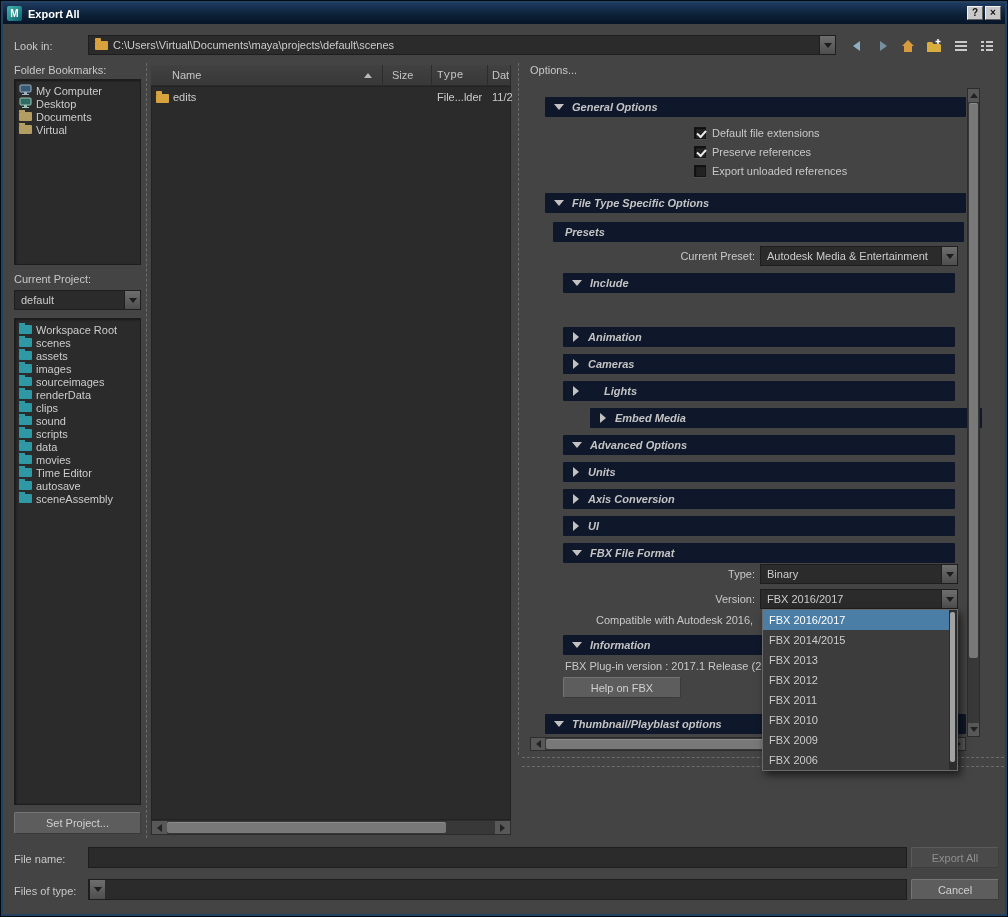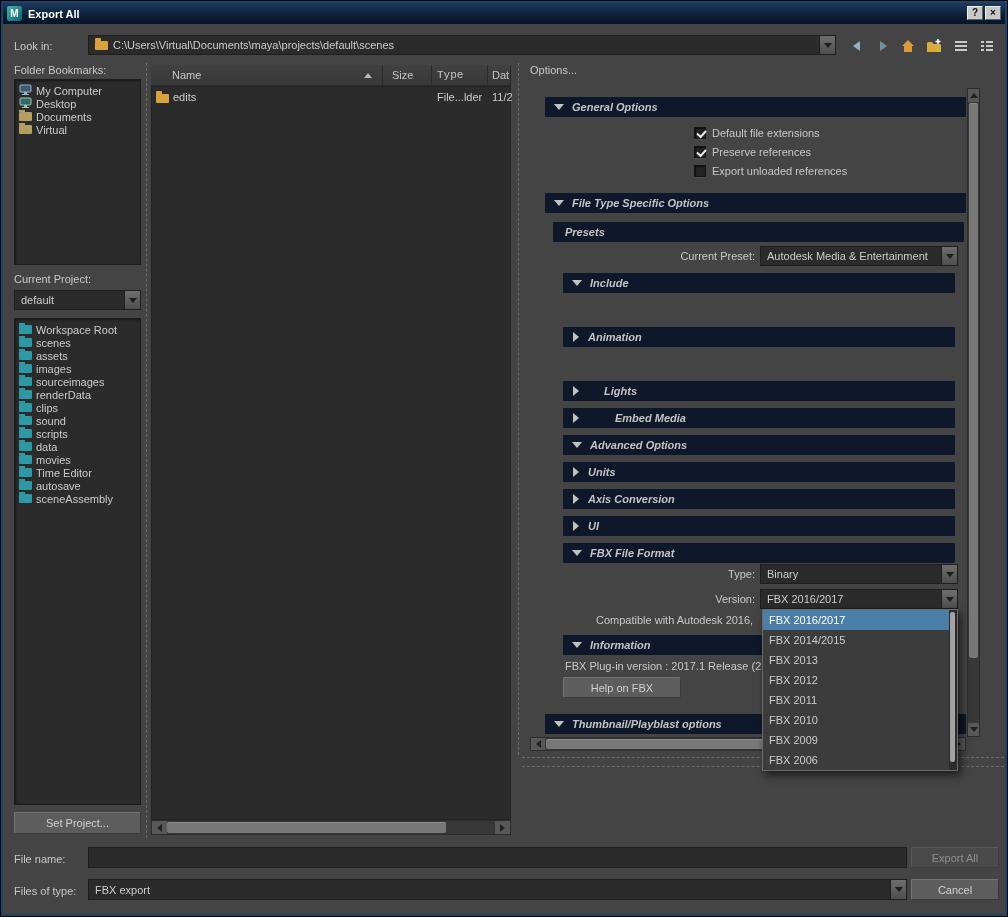--- a/index.html
+++ b/index.html
@@ -317,25 +317,29 @@
   </div>
 
   <div class="hdr" style="left:563px;top:273px;width:392px;">
     <span class="arr-d"></span>
     <span class="lbl">Include</span>
   </div>
   <div class="hdr" style="left:563px;top:327px;width:392px;">
     <span class="arr-r"></span>
     <span class="lbl">Animation</span>
   </div>
+  <div class="hdr" style="left:563px;top:354px;width:392px;">
+    <span class="arr-r"></span>
+    <span class="lbl">Cameras</span>
+  </div>
   <div class="hdr" style="left:563px;top:381px;width:392px;gap:16px;">
     <span class="arr-r"></span>
     <span class="lbl">Lights</span>
   </div>
-  <div class="hdr" style="left:563px;top:408px;width:392px;gap:27px;">
+  <div class="hdr" style="left:590px;top:408px;width:392px;">
     <span class="arr-r"></span>
     <span class="lbl">Embed Media</span>
   </div>
 
   <div class="hdr" style="left:563px;top:435px;width:392px;">
     <span class="arr-d"></span>
     <span class="lbl">Advanced Options</span>
   </div>
   <div class="hdr" style="left:563px;top:462px;width:392px;">
     <span class="arr-r"></span>
@@ -418,20 +422,19 @@
         <span class="psb-th"></span>
       </div>
   </div>
 
   <span class="label" style="left:14px;top:853px;">File name:</span>
   <input class="ti" style="left: 88px; top: 847px; width: 819px; height: 21px;" value="">
   <div class="btn disabled" style="left:911px;top:847px;width:88px;height:21px;">Export All</div>
 
   <span class="label" style="left:14px;top:885px;">Files of type:</span>
   <div class="combo" style="left:88px;top:879px;width:819px;height:21px;">
-    <span class="val">FBX export</span>
     <span class="ab">
         <span class="td"></span>
       </span>
   </div>
   <div class="btn" style="left:911px;top:879px;width:88px;height:21px;">Cancel</div>
 
 </div>
 
 </body></html>

